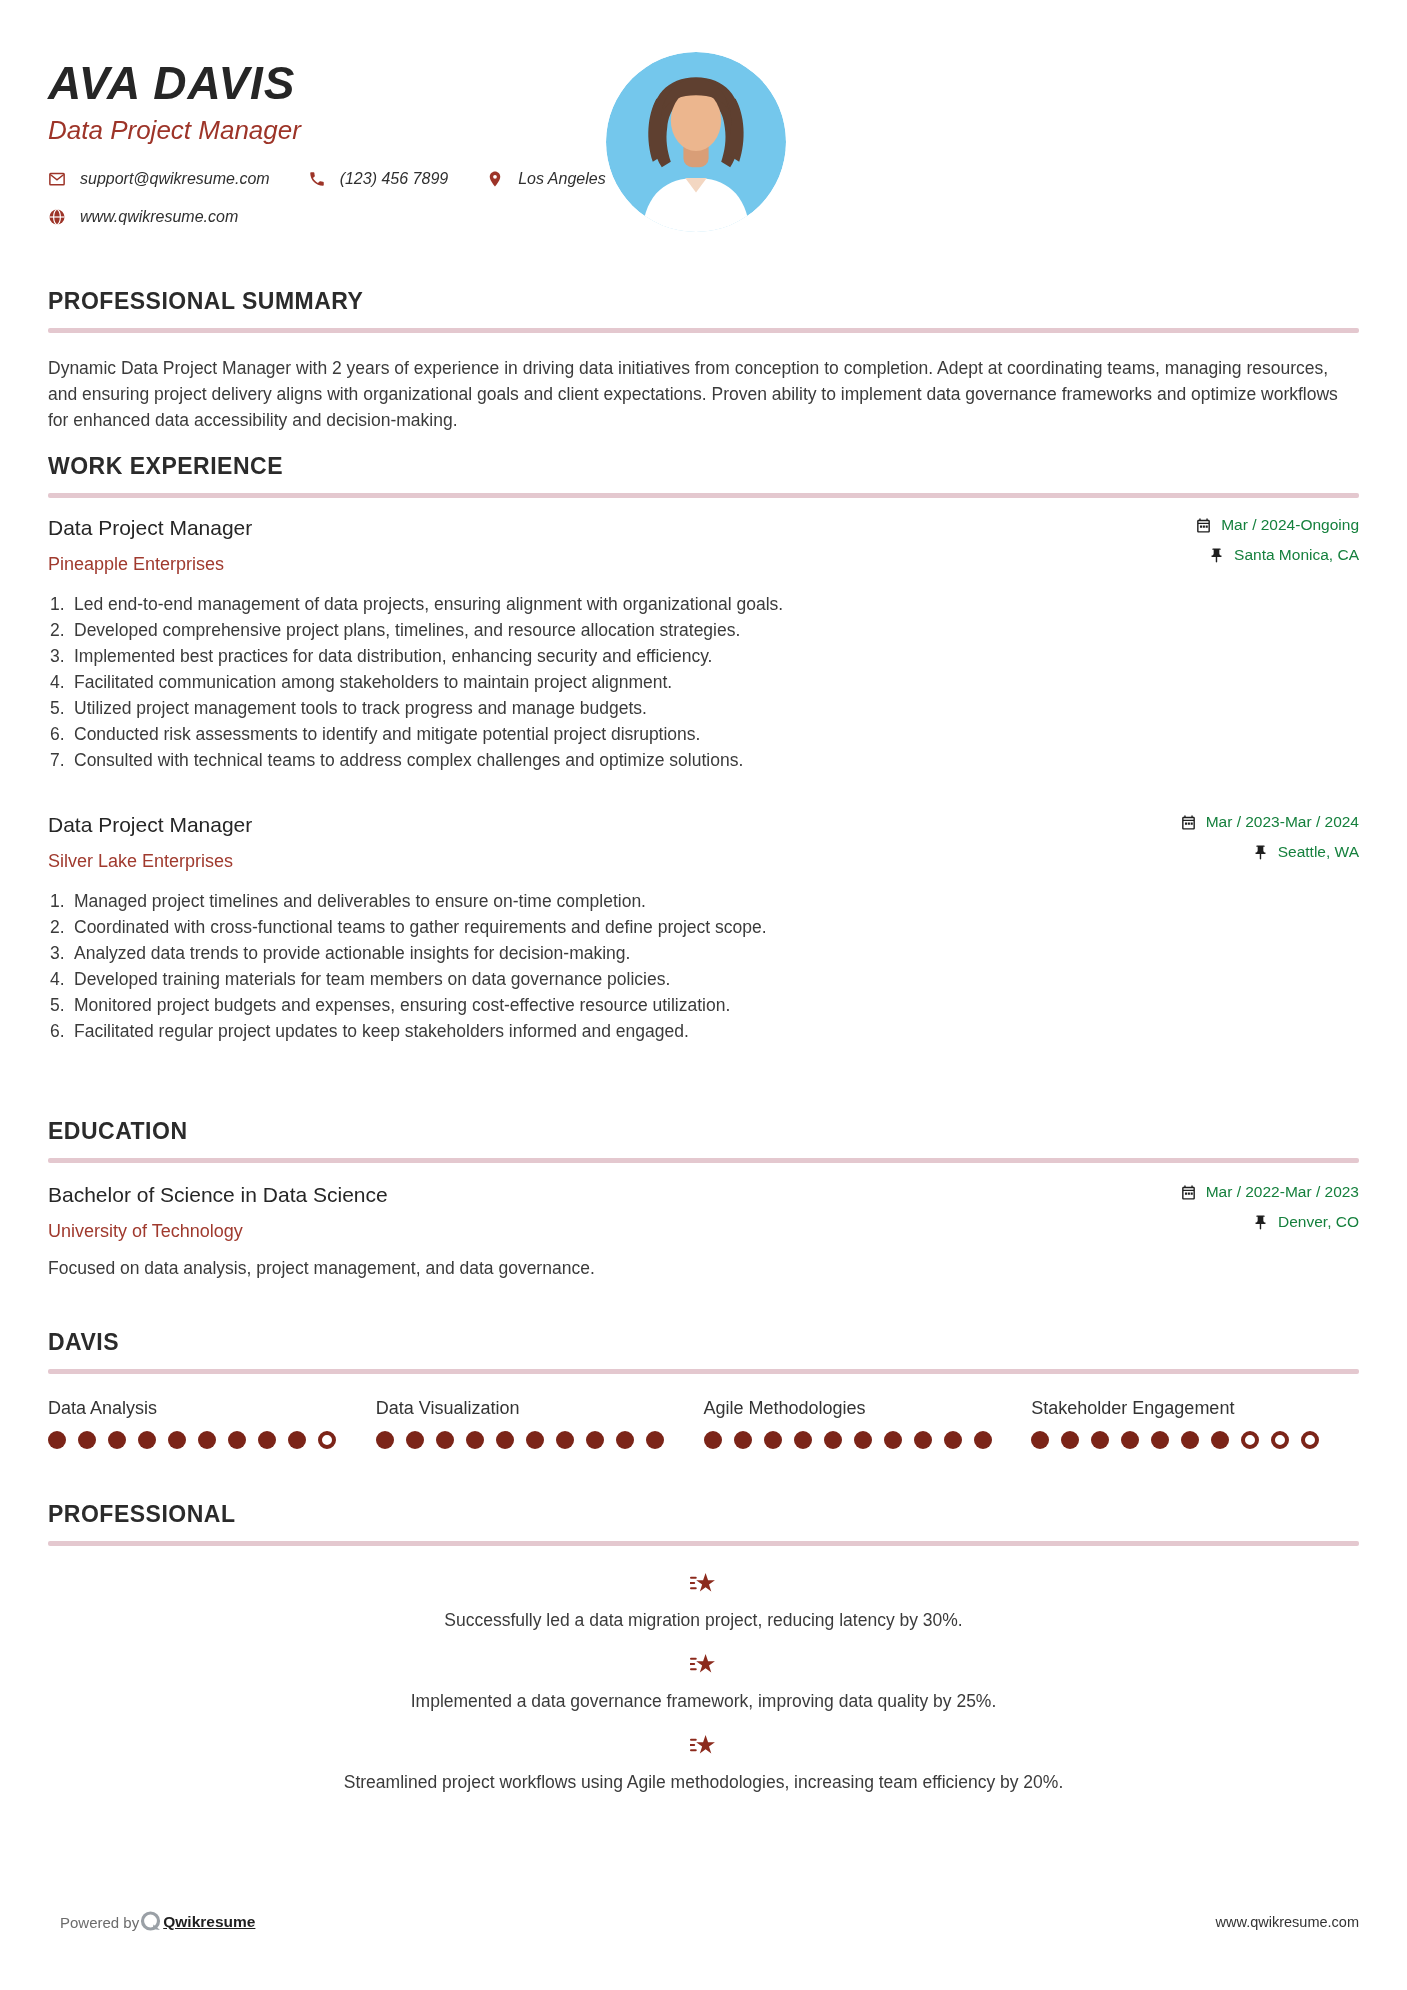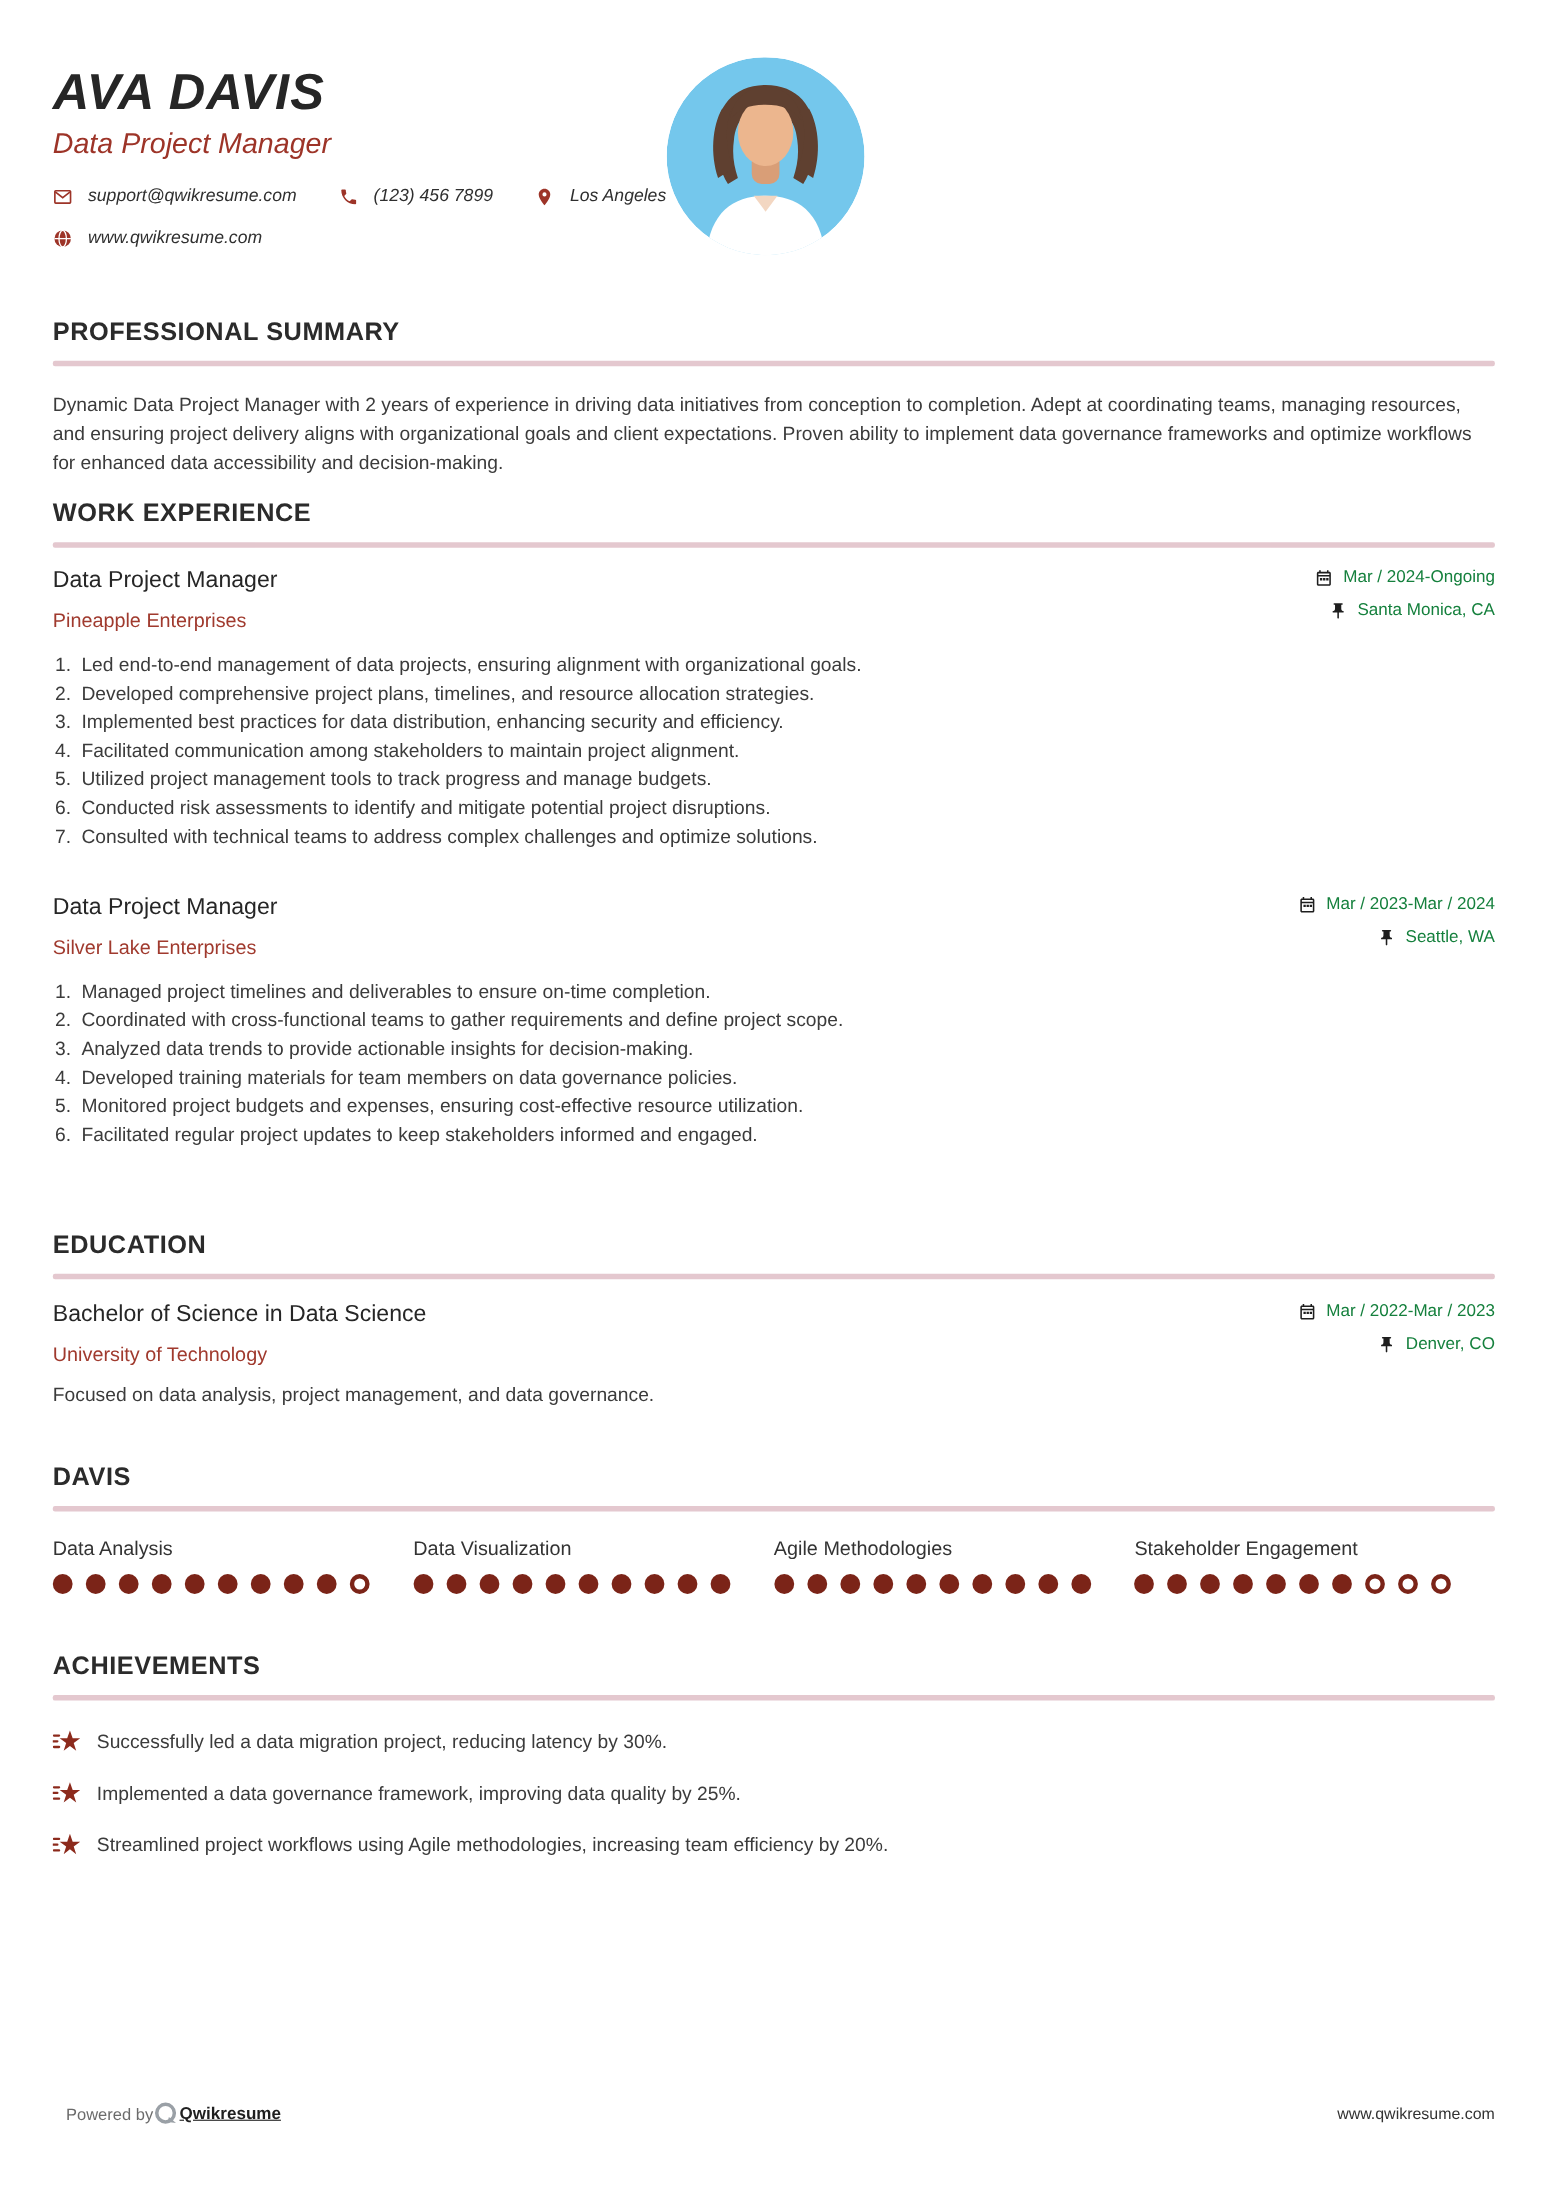--- a/index.html
+++ b/index.html
@@ -137,20 +137,21 @@
 
   .achievements-section { margin-top: 52px; }
   .achievement-list { margin-top: 24px; }
   .achievement {
     display: flex;
     align-items: center;
     gap: 13px;
     margin-top: 20px;
     font-size: 17.5px;
     color: #3b3b3b;
+    flex-direction: column;
   }
   .aicon { width: 27px; height: 27px; flex: 0 0 auto; }
 
   
   .footer {
     position: absolute;
     left: 60px;
     right: 48px;
     bottom: 56px;
     display: flex;
@@ -393,21 +394,21 @@
             <span class="dot filled"></span>
             <span class="dot hollow"></span>
             <span class="dot hollow"></span>
             <span class="dot hollow"></span>
           </div>
       </div>
     </div>
   </div>
 
   <div class="achievements-section">
-    <div class="section-heading">ACHIEVEMENTS</div>
+    <div class="section-heading">PROFESSIONAL</div>
     <div class="divider"></div>
     <div class="achievement-list">
       <div class="achievement">
         <svg class="aicon" viewBox="-2 0 26 24">
           <path d="M13 2l2.4 6.9H22l-5.7 4.1 2.2 6.8-5.5-4.2-5.5 4.2 2.2-6.8L4 8.9h6.6z" fill="#8c2a1c"></path>
           <g stroke="#8c2a1c" stroke-width="2" stroke-linecap="round">
             <path d="M-1 6.5h4.5"></path>
             <path d="M-2 11.5h4"></path>
             <path d="M-1 16.5h4.5"></path>
           </g>

